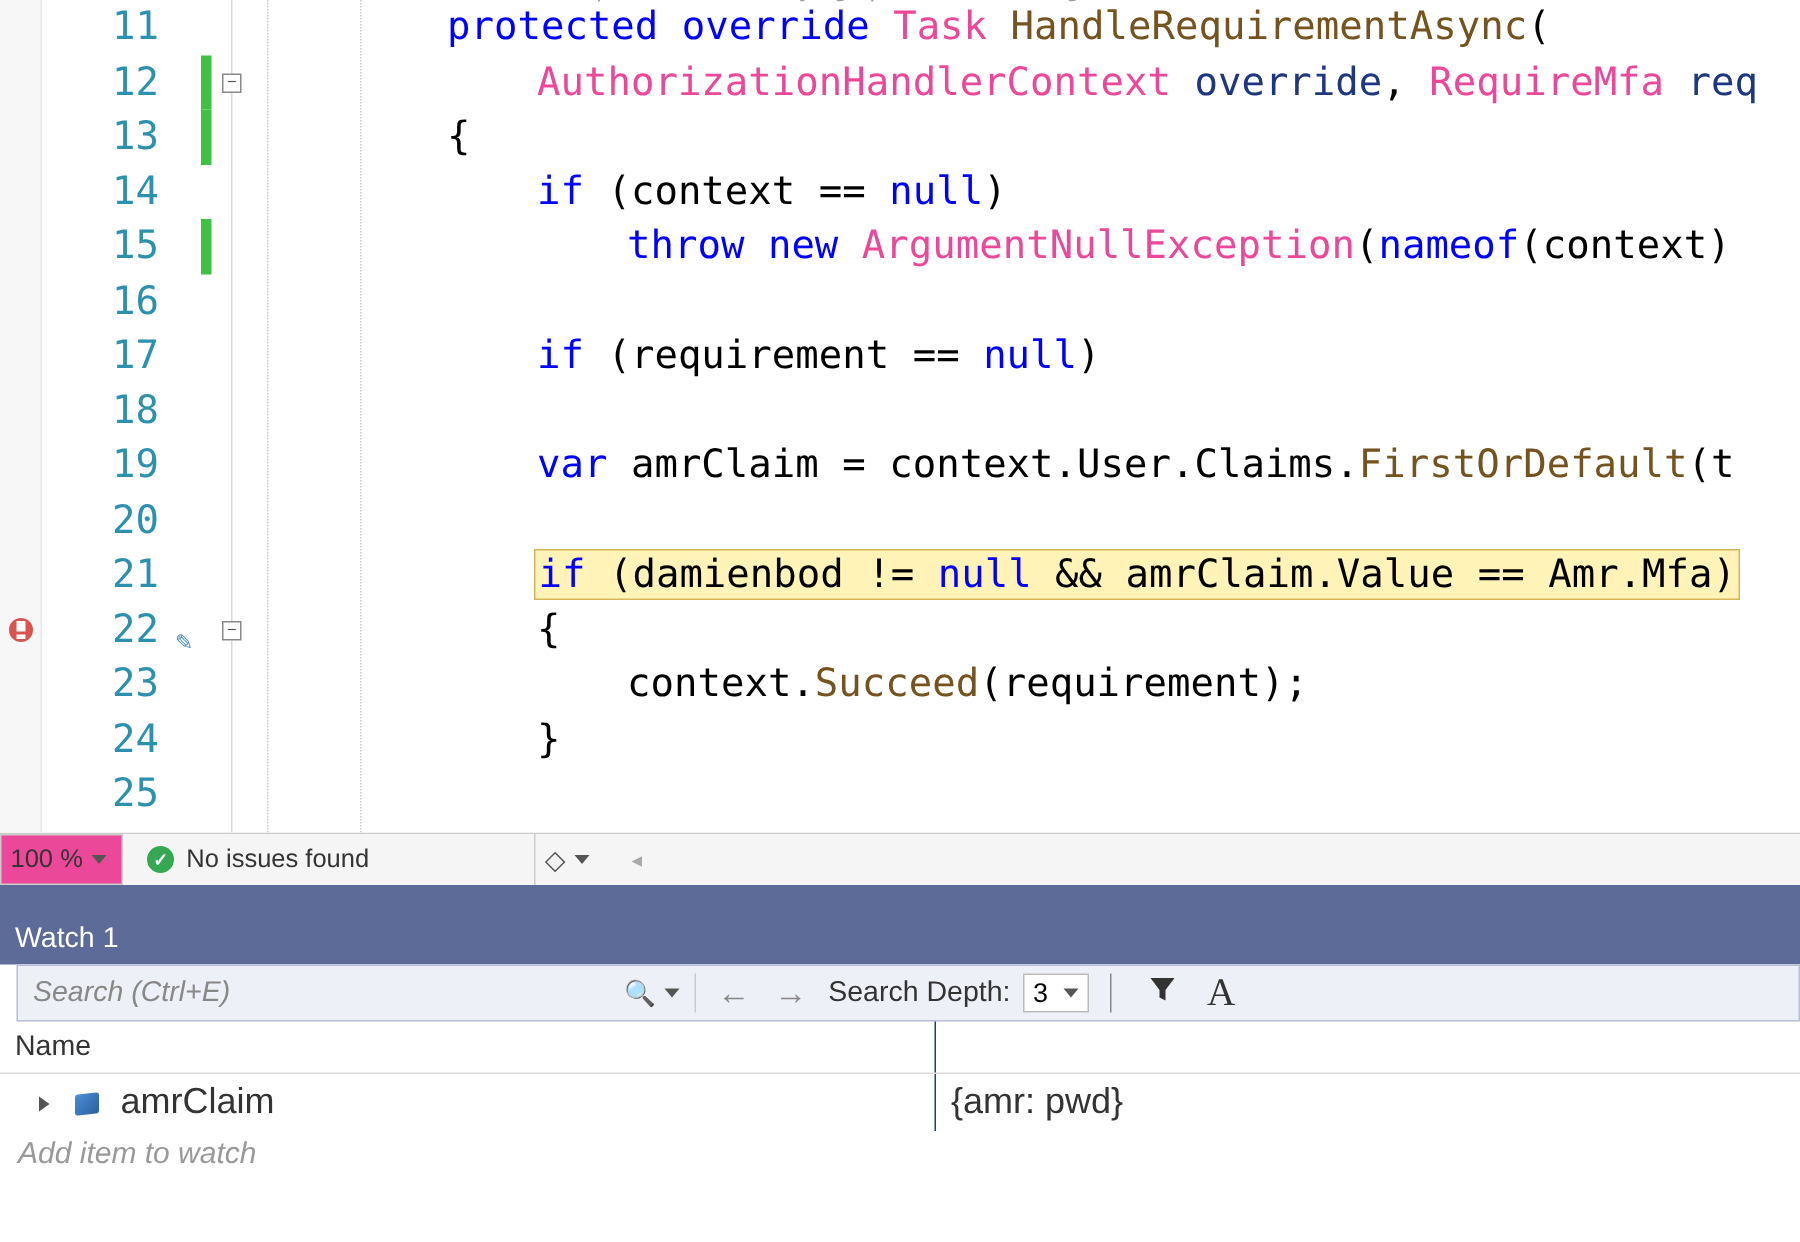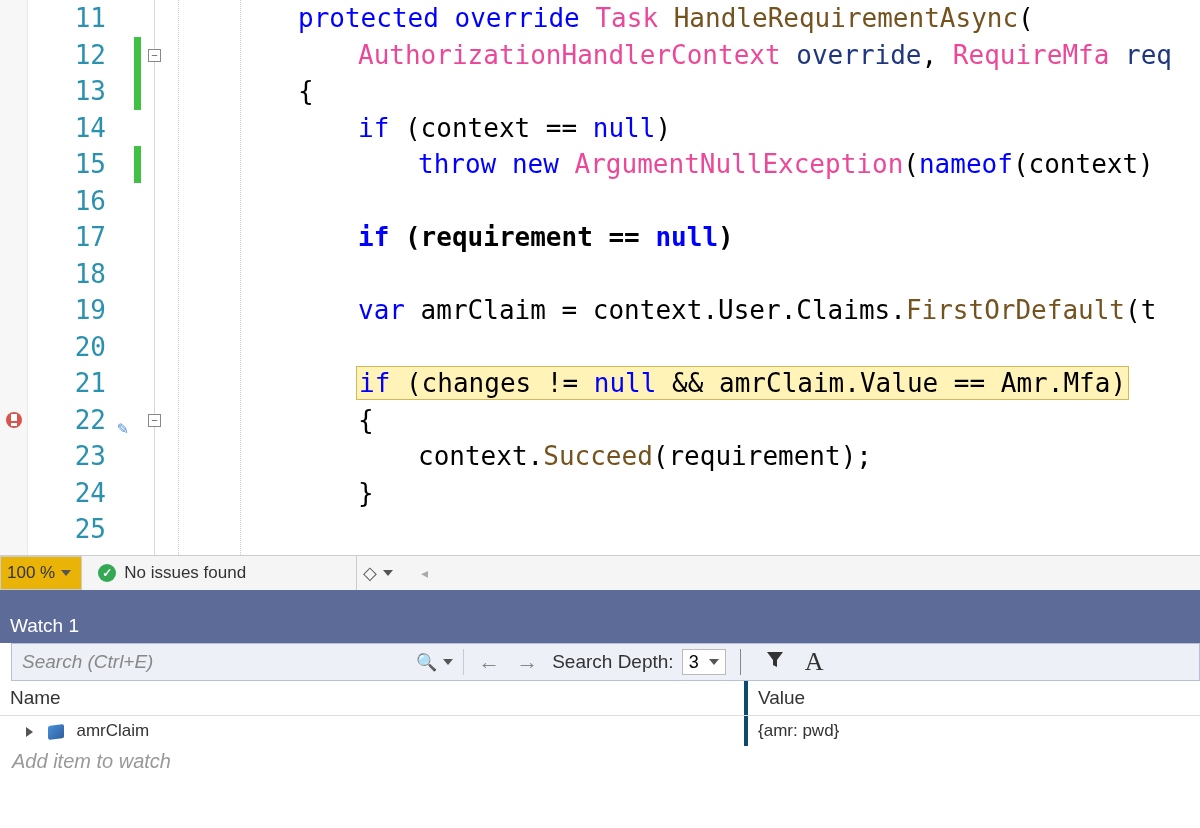--- a/index.html
+++ b/index.html
@@ -20,41 +20,41 @@
   .code-line { height:36.5px; line-height:36.5px; white-space: pre; }
   .kw { color:#0000ff; }
   .type { color:#ec4899; }
   .method { color:#74531f;text-align:center; }
   .str, .param { color:#1f377f; }
   .plain { color:#000; }
   .hl-line { border:1px solid #d6b65a; background:#fff3b8; display:inline-block; padding:0 2px; height:34px; line-height:32px; }
   .bp-icon { position:absolute; left:4px; width:20px; height:20px; }
   .pen-icon { position:absolute; color:#4a8fd9; font-size:18px; top:8px; }
   .statusbar { height:35px; background:#f5f5f5; border-top:1px solid #ccc; display:flex; align-items:center; font-size:17px; color:#333; }
-  .zoom-box { height:100%; border:1px solid #ccc; padding:0 10px 0 6px; display:flex; align-items:center; gap:6px; background:#eab308; margin-right:16px; }
+  .zoom-box { height:100%; border:1px solid #ccc; padding:0 10px 0 6px; display:flex; align-items:center; gap:6px; background:#ec4899; margin-right:16px; }
   .check-circ { width:18px; height:18px; border-radius:50%; background:#34a853; display:inline-flex; align-items:center; justify-content:center; color:#fff; font-size:12px; font-weight:bold; }
   .spacer { flex:1; }
   .highlighter { font-size:18px; color:#555; padding:0 6px; cursor:pointer; }
   .mini-arrow { color:#aaa; font-size:14px; padding:0 8px; }
   .dbg-spacer { height:22px; background:#5d6b99; }
   .watch-title { background:#5d6b99; color:#fff; font-size:19px; padding:3px 10px 6px; }
   .watch-toolbar { height:38px; background:#eef0f7; border:1px solid #b8bfd6; display:flex; align-items:center;margin-left:11px; }
   .watch-search { flex:0 0 400px; height:100%; border:none; background:transparent; padding:0 10px; font-size:19px; font-style:italic; color:#888; outline:none; }
   .watch-search::placeholder { color:#888; font-style:italic; }
   .search-glass { font-size:17px; color:#555; padding:0 4px; cursor:pointer; }
   .nav-arrow { font-size:22px; color:#888; padding:0 8px; cursor:pointer; }
   .depth-label { font-size:19px; color:#333; margin-left:6px; margin-right:8px; }
   .depth-val { border:1px solid #bbb; padding:0 6px; font-size:18px; background:#fff; display:flex; align-items:center; gap:10px; height:26px; }
   .vdiv { width:1px; height:26px; background:#888; margin:0 14px; }
   .filter-icon, .aa-icon { font-size:22px; color:#333; padding:0 10px; cursor:pointer; }
   .watch-head { display:flex; font-size:19px; color:#333; border-bottom:1px solid #ddd; }
   .watch-head > div { padding:6px 10px; }
-  .col-name { width:748px; border-right:4px solid #0c4a6e; }
+  .col-name { width:624px; border-right:1px solid #0c4a6e; }
   .col-value { flex:1; }
-  .watch-row { display:flex; font-size:17px; color:#333;justify-content:center; }
+  .watch-row { display:flex; font-size:24px; color:#333;justify-content:center; }
   .watch-row.data > div { padding:5px 10px; }
   .expander { display:inline-block; width:0; height:0; border-top:5px solid transparent; border-bottom:5px solid transparent; border-left:7px solid #555; margin-right:10px; vertical-align:middle; cursor:pointer; }
   .cube { display:inline-block; width:16px; height:14px; background:linear-gradient(135deg,#4a8fd9,#2c5f9e); margin-right:8px; border-radius:2px; vertical-align:middle; transform: skewY(-6deg); }
   .add-watch { font-style:italic; color:#999; padding:4px 12px; font-size:20px; cursor:text; }
   .caret { display:inline-block; width:0; height:0; border-left:5px solid transparent; border-right:5px solid transparent; border-top:6px solid #555; vertical-align:middle; }
 </style>
 </head>
 <body>
 
 <div class="editor-area">
@@ -152,25 +152,25 @@
     <div class="guide" style="left:8px;"></div>
     <div class="guide" style="left:70px;"></div>
     <span class="codelens" style="left:128px; top:-18px; position:absolute;">0 references | damienbod, 1 day ago | 1 author, 2 changes</span>
 
     <div class="code-line" style="padding-left:128px;"><span class="kw">protected</span> <span class="kw">override</span> <span class="type">Task</span> <span class="method">HandleRequirementAsync</span><span class="plain">(</span></div>
     <div class="code-line" style="padding-left:188px;"><span class="type">AuthorizationHandlerContext</span> <span class="param">override</span><span class="plain">, </span><span class="type">RequireMfa</span> <span class="param">req</span></div>
     <div class="code-line plain" style="padding-left:128px;">{</div>
     <div class="code-line" style="padding-left:188px;"><span class="kw">if</span><span class="plain"> (context == </span><span class="kw">null</span><span class="plain">)</span></div>
     <div class="code-line" style="padding-left:248px;"><span class="kw">throw</span> <span class="kw">new</span> <span class="type">ArgumentNullException</span><span class="plain">(</span><span class="kw">nameof</span><span class="plain">(context)</span></div>
     <div class="code-line"></div>
-    <div class="code-line" style="padding-left:188px;font-weight:bold;"><span class="kw">if</span><span class="plain"> (requirement == </span><span class="kw">null</span><span class="plain">)</span></div>
+    <div class="code-line" style="padding-left:188px;"><span class="kw">if</span><span class="plain"> (requirement == </span><span class="kw">null</span><span class="plain">)</span></div>
     <div class="code-line"></div>
     <div class="code-line" style="padding-left:188px;"><span class="kw">var</span><span class="plain"> amrClaim = context.User.Claims.</span><span class="method">FirstOrDefault</span><span class="plain">(t</span></div>
     <div class="code-line"></div>
-    <div class="code-line" style="padding-left:186px;"><span class="hl-line"><span class="kw">if</span><span class="plain"> (changes != </span><span class="kw">null</span><span class="plain"> &amp;&amp; amrClaim.Value == Amr.Mfa)</span></span></div>
+    <div class="code-line" style="padding-left:186px;"><span class="hl-line"><span class="kw">if</span><span class="plain"> (damienbod != </span><span class="kw">null</span><span class="plain"> &amp;&amp; amrClaim.Value == Amr.Mfa)</span></span></div>
     <div class="code-line plain" style="padding-left:188px;">{</div>
     <div class="code-line" style="padding-left:248px;"><span class="plain">context.</span><span class="method">Succeed</span><span class="plain">(requirement);</span></div>
     <div class="code-line plain" style="padding-left:188px;">}</div>
   </div>
 </div>
 
 <div class="statusbar">
   <div class="zoom-box">
     <span>100 %</span>
     <span class="caret"></span>
@@ -203,21 +203,20 @@
   </span>
   <span class="vdiv"></span>
   <span class="filter-icon"><svg width="20" height="20" viewBox="0 0 20 20">
         <path d="M2 3 L18 3 L12 11 L12 18 L8 16 L8 11 Z" fill="#333"></path>
       </svg></span>
   <span class="aa-icon" style="font-family:Georgia,serif; font-size:26px;">A</span>
 </div>
 
 <div class="watch-head">
   <div class="col-name">Name</div>
-  <div class="col-value">Value</div>
 </div>
 
 <div class="watch-row data">
   <div class="col-name" style="padding-left:26px;">
     <span class="expander"></span>
     <span class="cube"></span>
     <span>amrClaim</span>
   </div>
   <div class="col-value">{amr: pwd}</div>
 </div>

